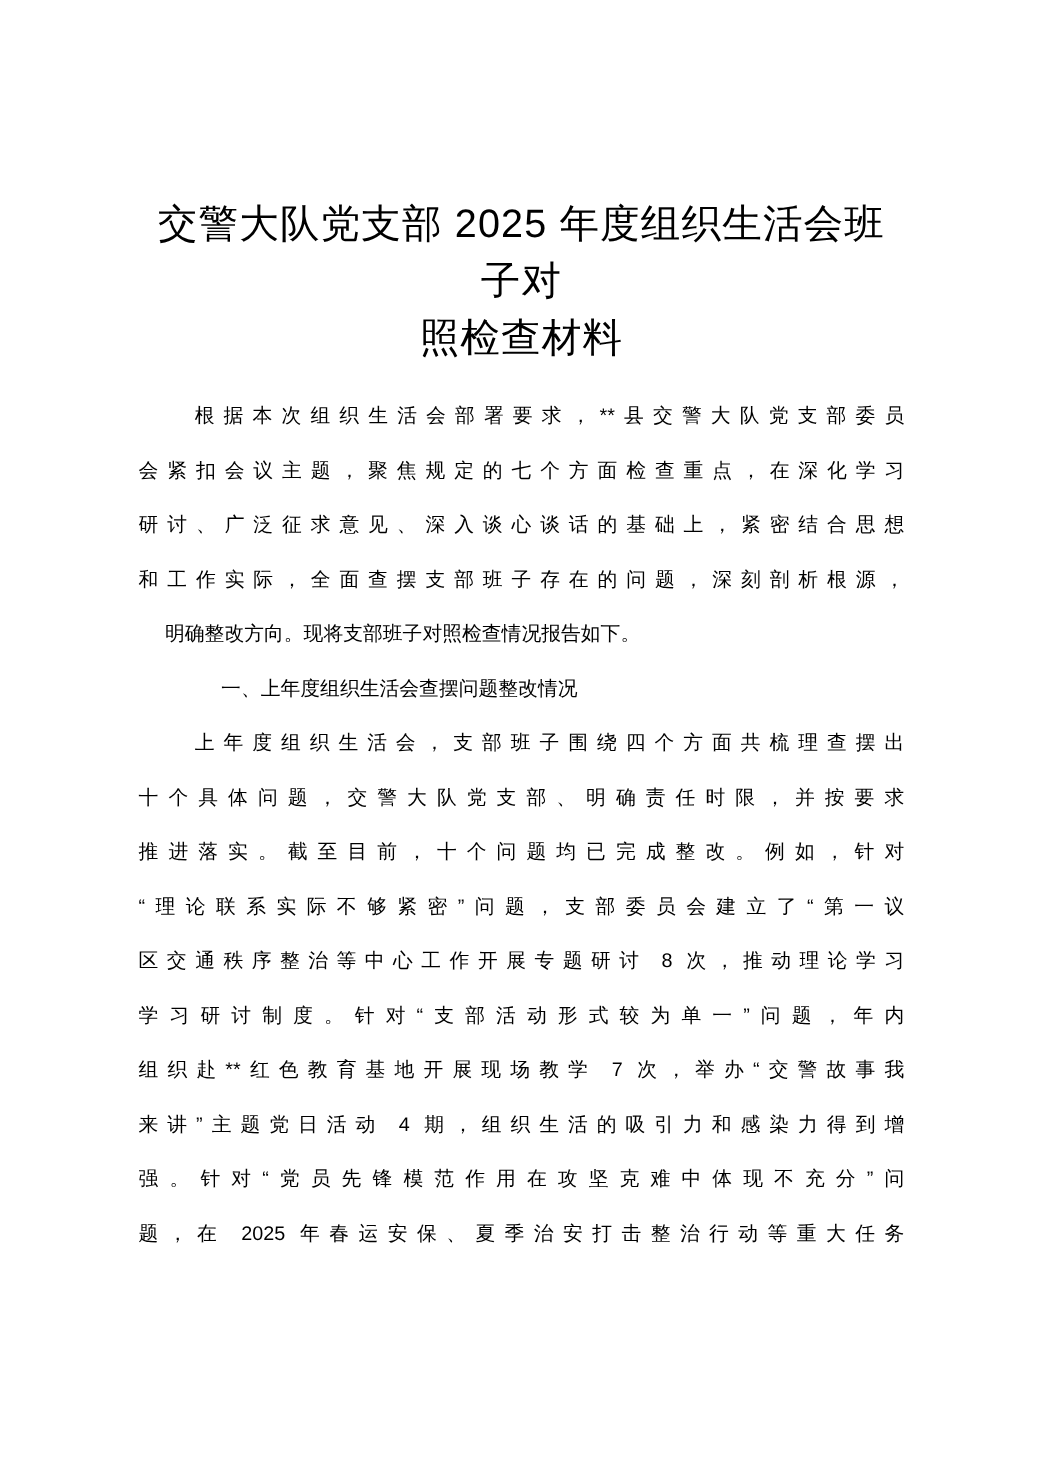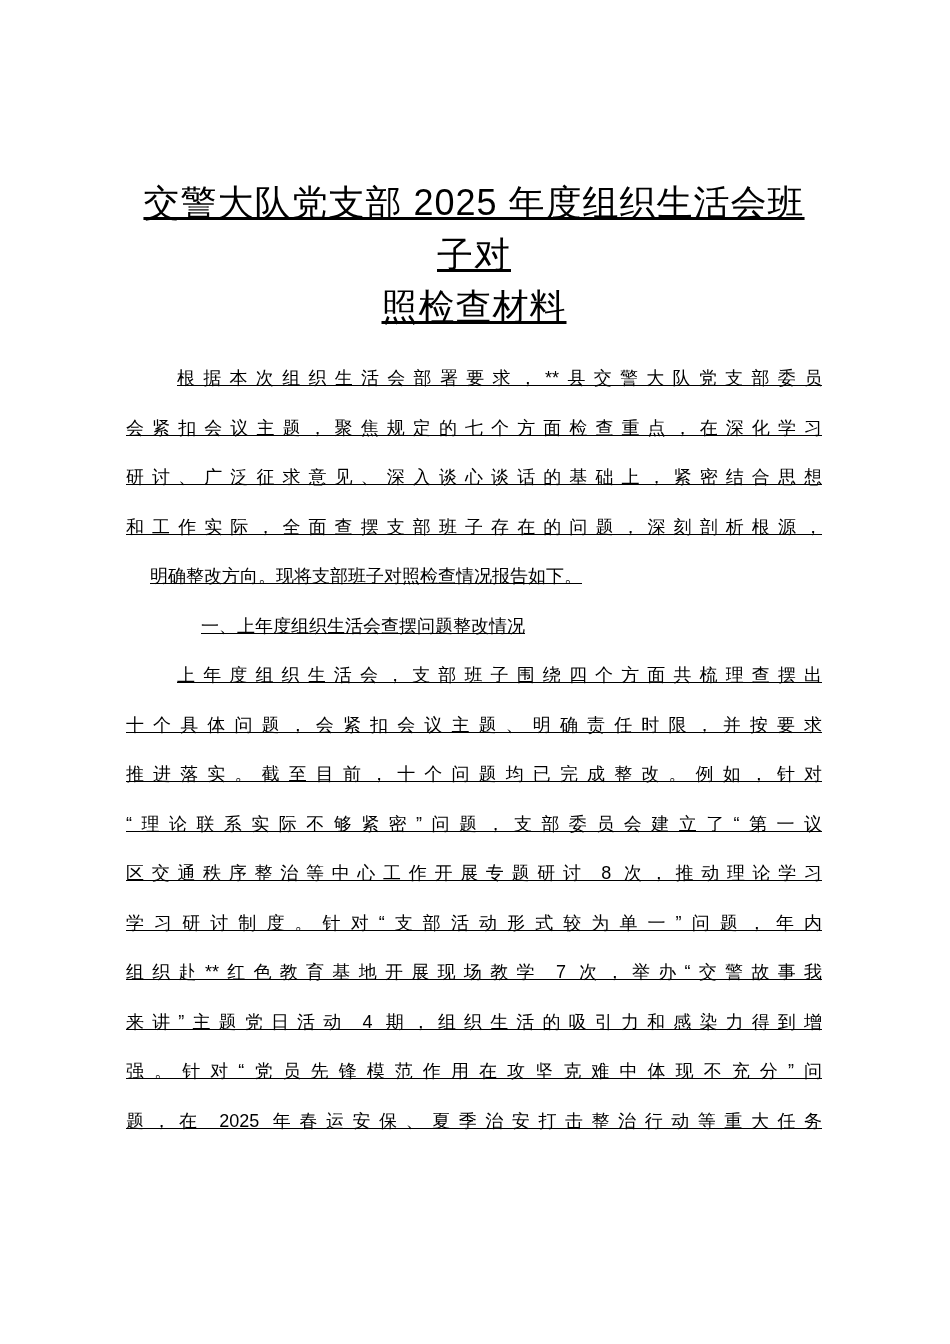--- a/index.html
+++ b/index.html
@@ -10,21 +10,20 @@
   .page {
     position: relative;
     width: 940px;
     height: 1344px;
     background: #ffffff;
     box-sizing: border-box;
     padding: 177px 118px 11px 126px;
     overflow: hidden;
     font-family: "Liberation Sans", "DejaVu Sans", sans-serif;
     color: #000000;
-    text-decoration: underline;
   }
   .doc-title {
     font-size: 36px;
     line-height: 52px;
     font-weight: 400;
     text-align: center;
     letter-spacing: 1px;
   }
   .doc-body {
     margin-top: 21px;
@@ -66,21 +65,21 @@
 
     <div class="body-line j indent">根据本次组织生活会部署要求，**县交警大队党支部委员</div>
     <div class="body-line j">会紧扣会议主题，聚焦规定的七个方面检查重点，在深化学习</div>
     <div class="body-line j">研讨、广泛征求意见、深入谈心谈话的基础上，紧密结合思想</div>
     <div class="body-line j">和工作实际，全面查摆支部班子存在的问题，深刻剖析根源，</div>
     <div class="body-line l">明确整改方向。现将支部班子对照检查情况报告如下。</div>
 
     <div class="body-line l indent">一、上年度组织生活会查摆问题整改情况</div>
 
     <div class="body-line j indent">上年度组织生活会，支部班子围绕四个方面共梳理查摆出</div>
-    <div class="body-line j">十个具体问题，会紧扣会议主题、明确责任时限，并按要求</div>
+    <div class="body-line j">十个具体问题，交警大队党支部、明确责任时限，并按要求</div>
     <div class="body-line j">推进落实。截至目前，十个问题均已完成整改。例如，针对</div>
     <div class="body-line j">“理论联系实际不够紧密”问题，支部委员会建立了“第一议</div>
     <div class="body-line j">区交通秩序整治等中心工作开展专题研讨 8 次，推动理论学习</div>
     <div class="body-line j">学习研讨制度。针对“支部活动形式较为单一”问题，年内</div>
     <div class="body-line j">组织赴**红色教育基地开展现场教学 7 次，举办“交警故事我</div>
     <div class="body-line j">来讲”主题党日活动 4 期，组织生活的吸引力和感染力得到增</div>
     <div class="body-line j">强。针对“党员先锋模范作用在攻坚克难中体现不充分”问</div>
     <div class="body-line j">题，在 2025 年春运安保、夏季治安打击整治行动等重大任务</div>
 
   </div>

